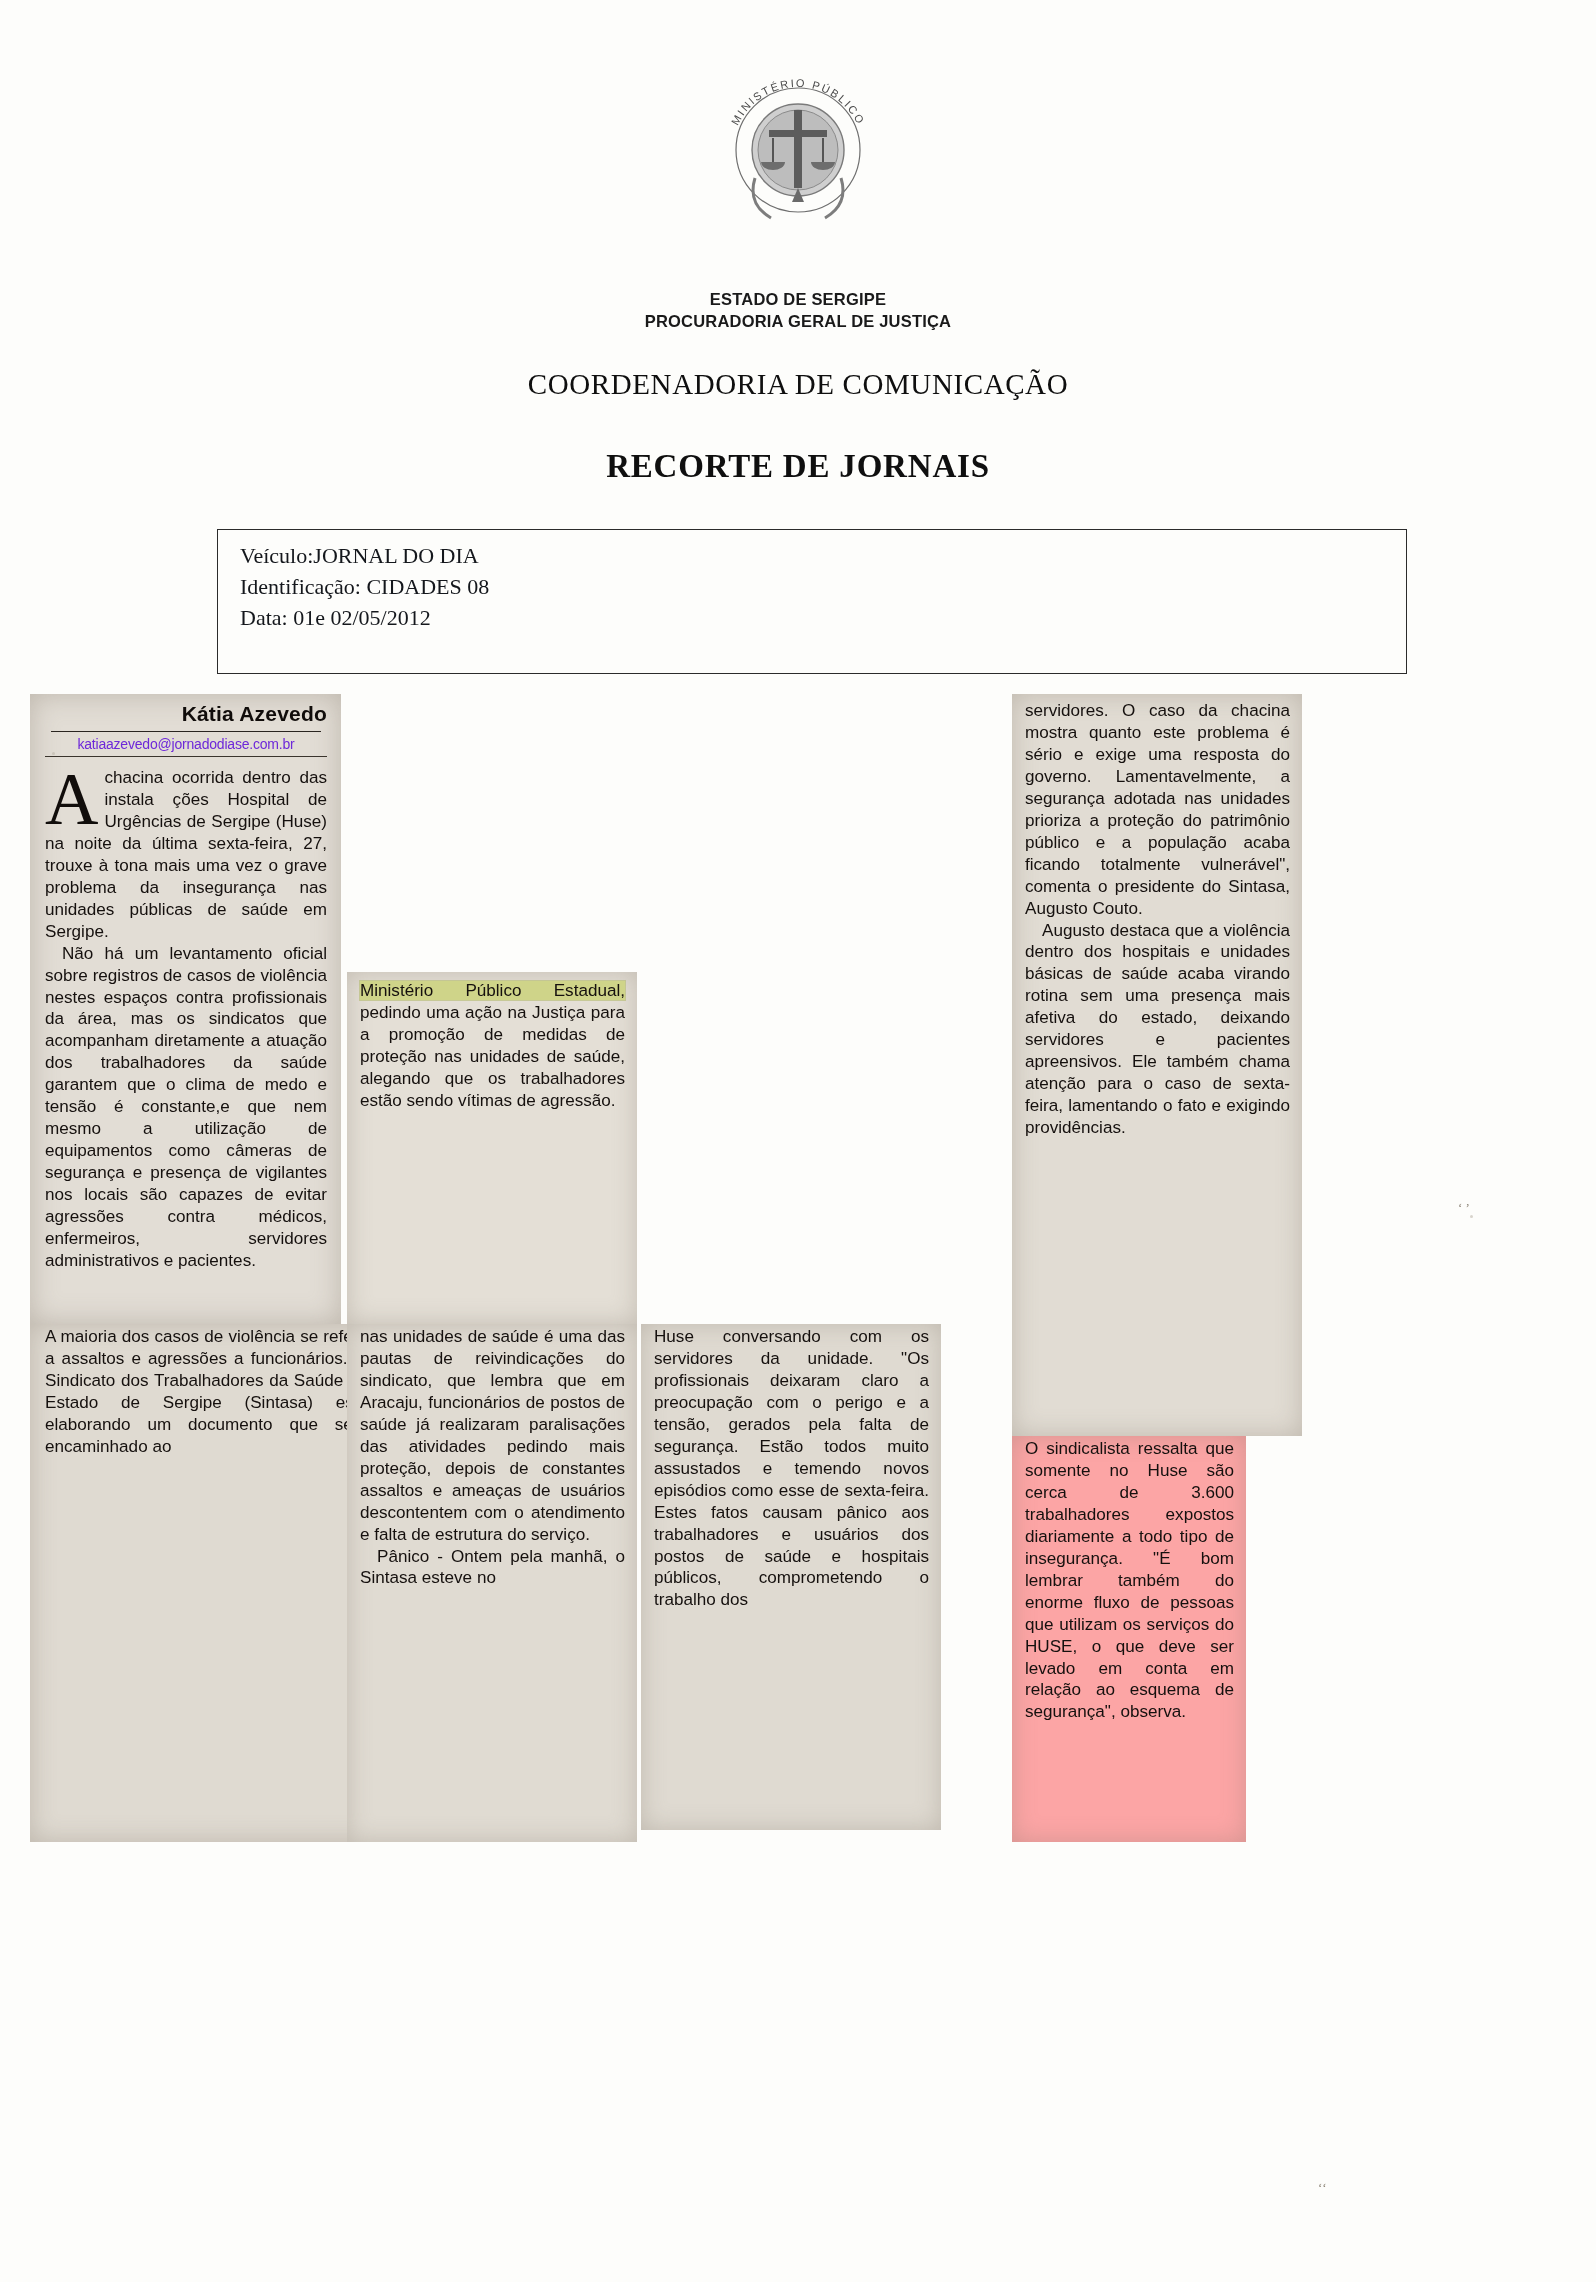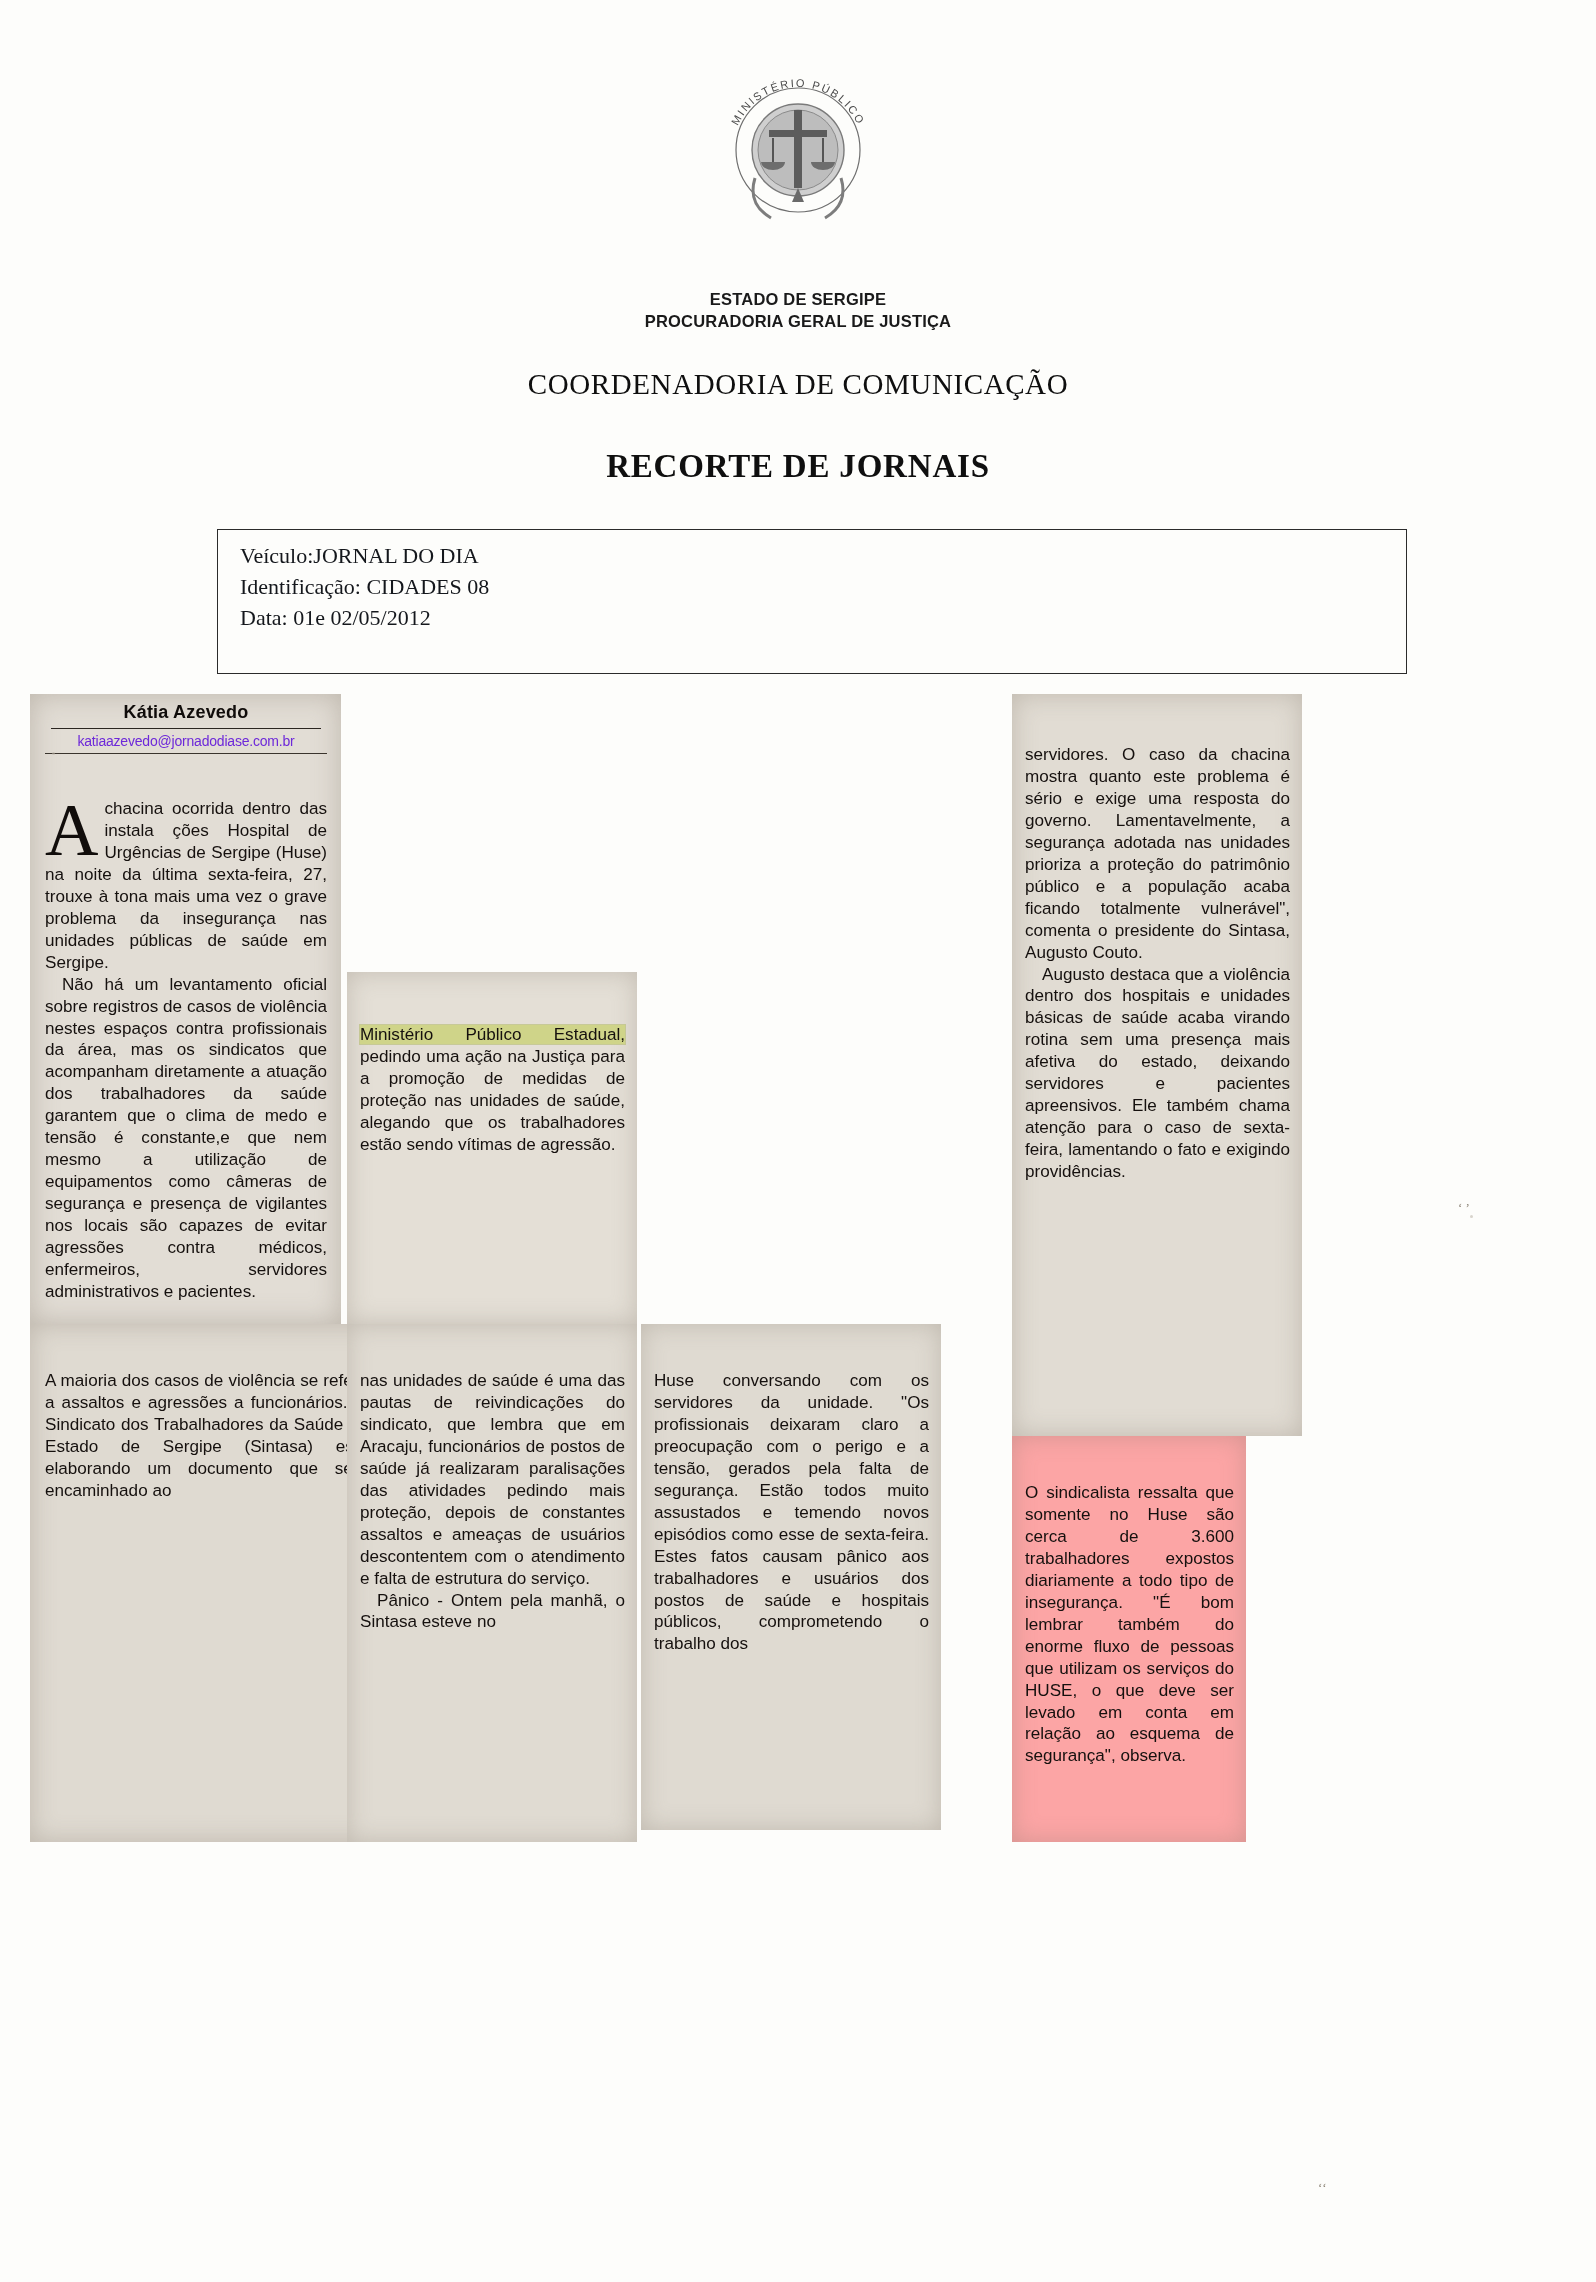--- a/index.html
+++ b/index.html
@@ -97,21 +97,20 @@
     font-family: "Liberation Sans", sans-serif;
     overflow: hidden;
   }
   .clip .txt {
     font-size: 17.1px;
     line-height: 1.285;
     text-align: justify;
     text-justify: inter-word;
     hyphens: manual;
     color: #15100e;
-    margin-top: 44px;
   }
   .clip .txt p { margin: 0; text-indent: 17px; }
   .clip .txt p.first { text-indent: 0; }
 
   
   #col1 {
     left: 30px;
     top: 694px;
     width: 311px;
     height: 630px;
@@ -122,23 +121,23 @@
   #col1b {
     left: 30px;
     top: 1324px;
     width: 352px;
     height: 518px;
     padding: 2px 14px 8px 15px;
     background: #dfdad1;
     box-shadow: inset 0 0 26px rgba(120,110,95,.32);
   }
   .byline {
-    text-align: center;
+    text-align: right;
     font-weight: bold;
-    font-size: 18px;
+    font-size: 21px;
     letter-spacing: .2px;
     padding-bottom: 3px;
     color: #100c0a;
   }
   .byline-rule {
     border-top: 1.4px solid #2a2520;
     margin: 2px 6px 4px 6px;
   }
   .email {
     text-align: center;

